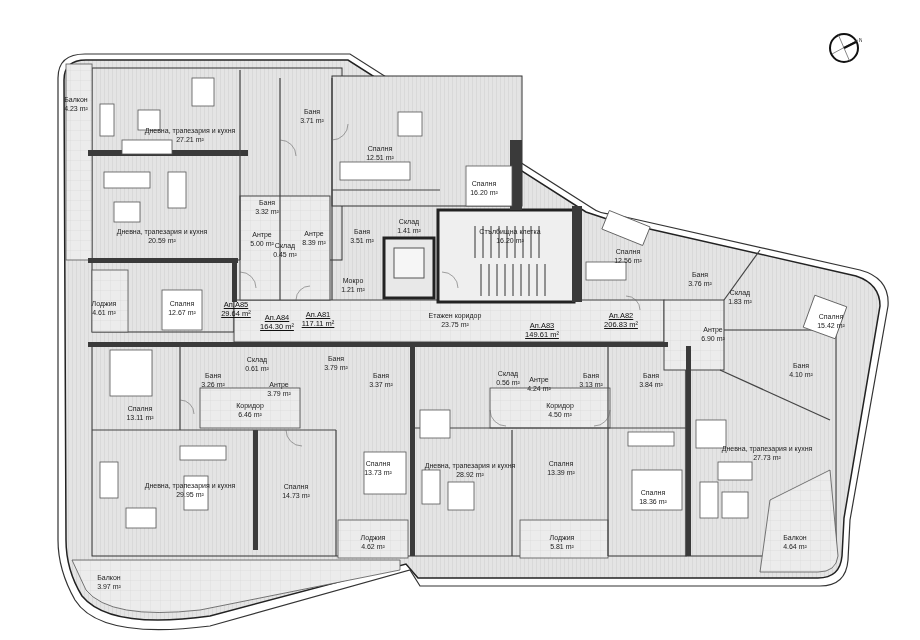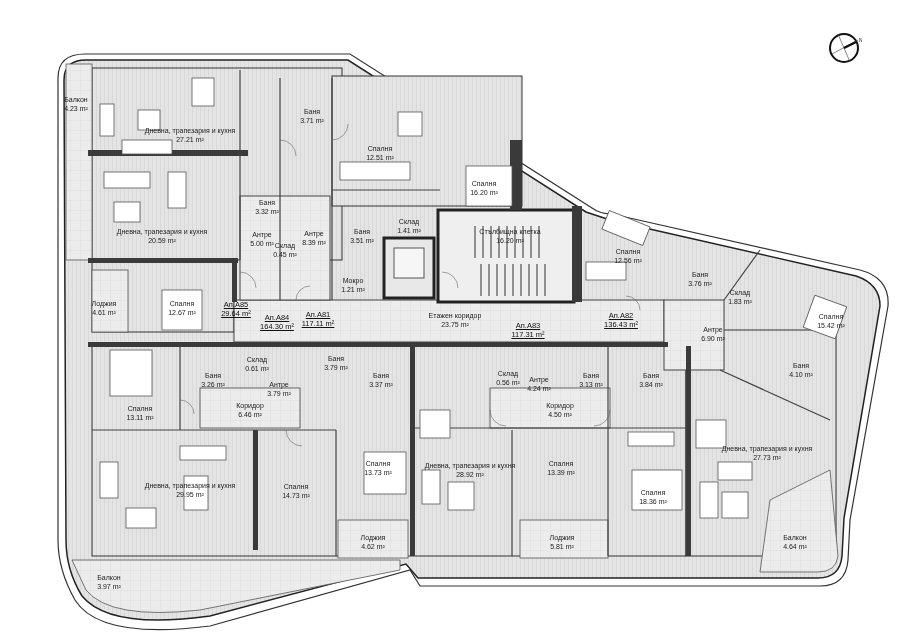--- a/index.html
+++ b/index.html
@@ -163,27 +163,27 @@
         <span>29.64 m²</span>
       </div>
       <div class="apt" style="left: 318px; top: 309px; margin-top: 10px;">
         <span>Ап.А81</span>
         <span>117.11 m²</span>
       </div>
       <div class="apt" style="left: 277px; top: 322px;">
         <span>Ап.А84</span>
         <span>164.30 m²</span>
       </div>
-      <div class="apt" style="left: 528px; top: 330px;">
+      <div class="apt" style="left: 542px; top: 330px;">
         <span>Ап.А83</span>
-        <span>117.31 m²</span>
+        <span>149.61 m²</span>
       </div>
       <div class="apt" style="left: 621px; top: 320px;">
         <span>Ап.А82</span>
-        <span>136.43 m²</span>
+        <span>206.83 m²</span>
       </div>
     </div>
   
   <div id="room-layer">
       <div class="lbl" style="left: 76px; top: 104px;">
         <span class="a">Балкон</span>
         <span class="a">4.23 m²</span>
       </div>
       <div class="lbl" style="left: 190px; top: 135px;">
         <span class="a">Дневна, трапезария и кухня</span>

